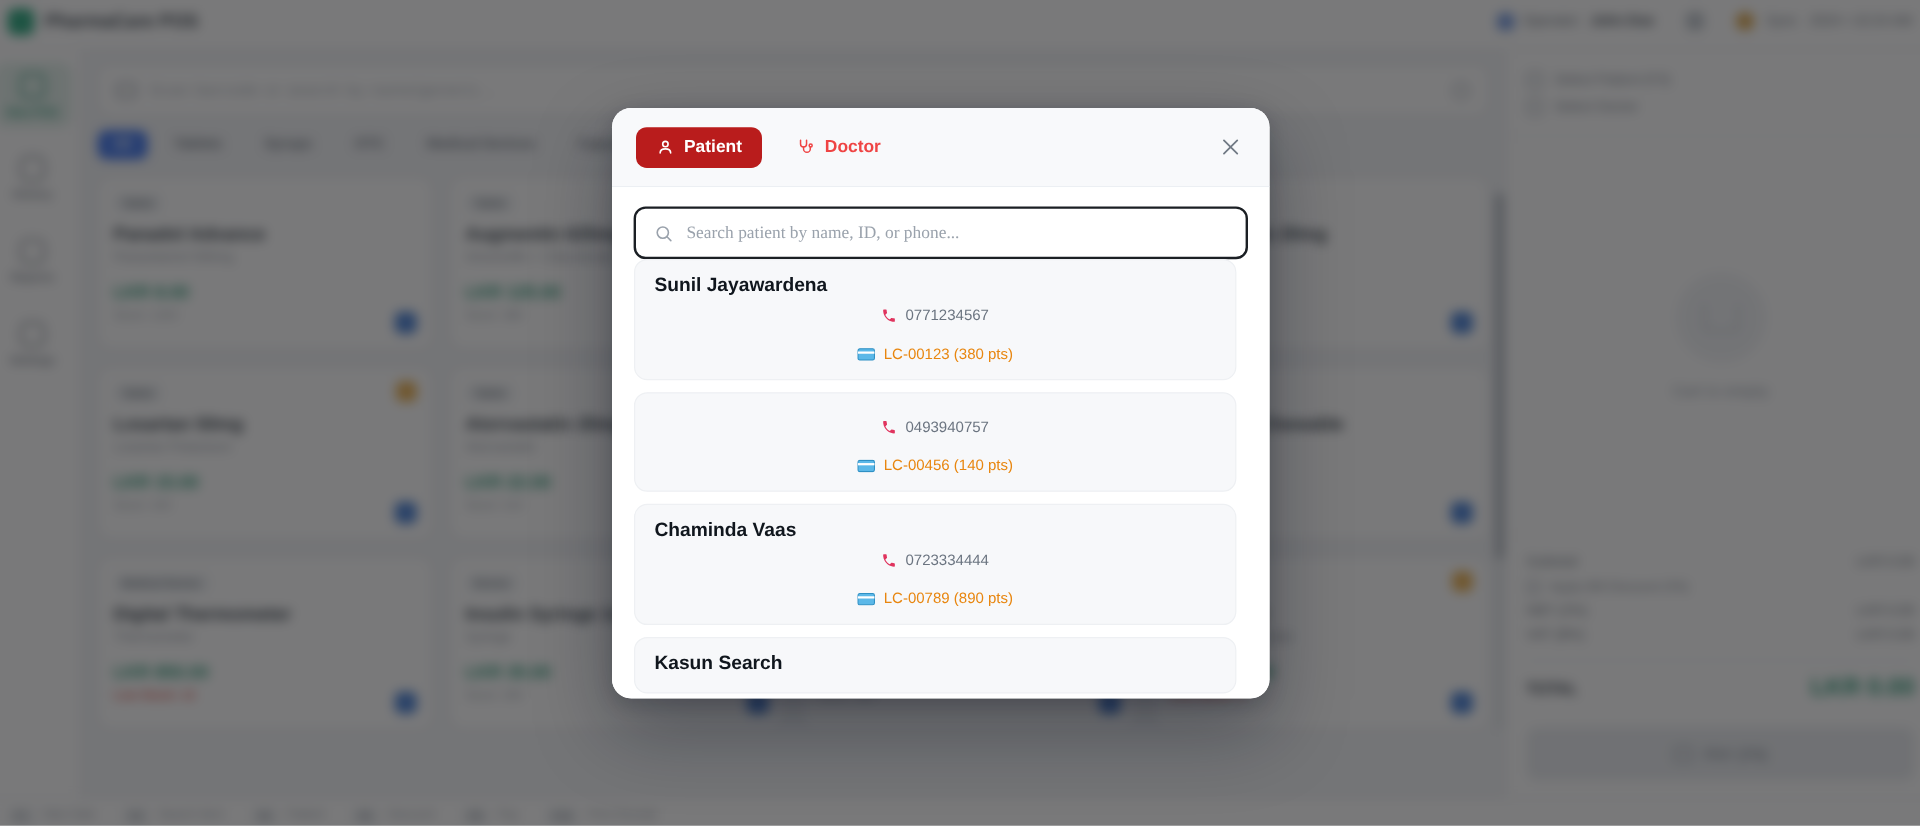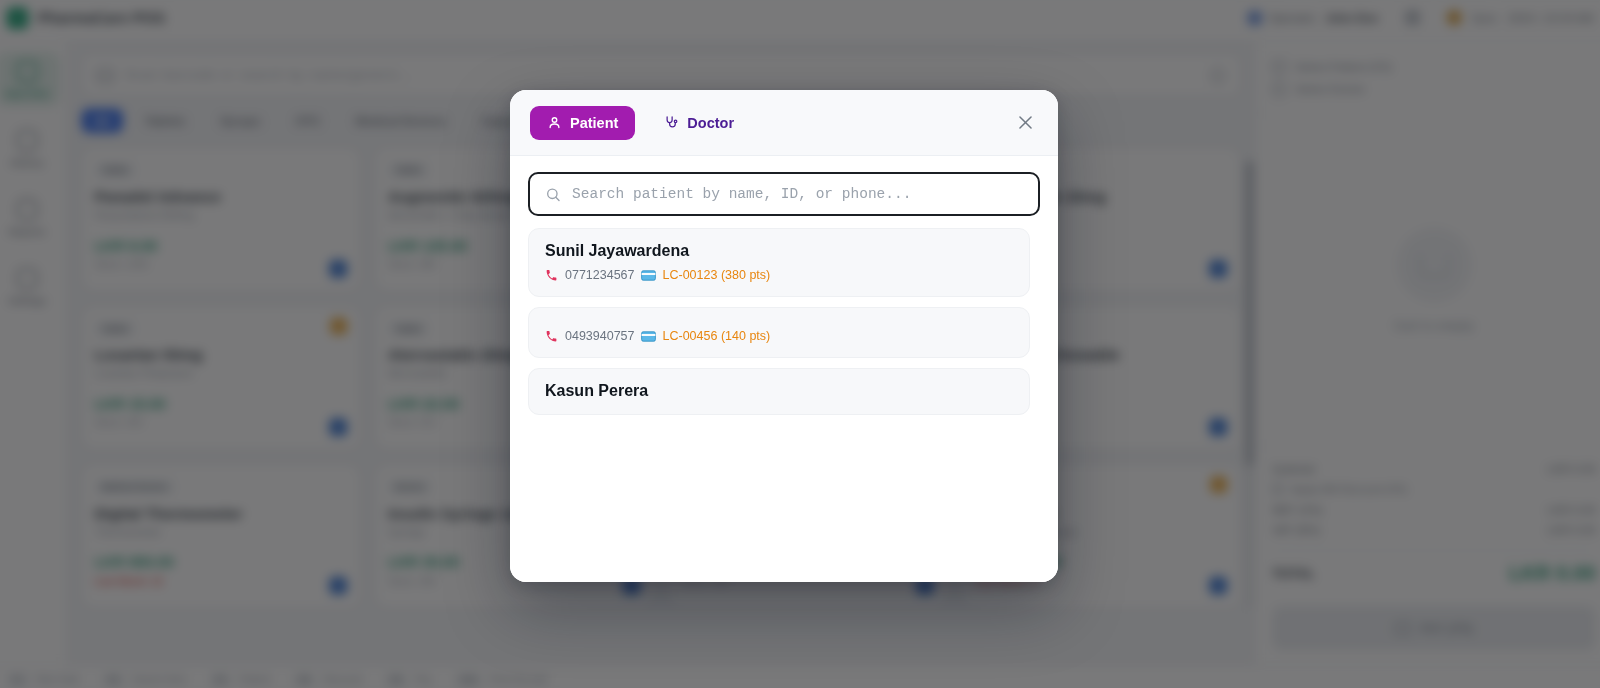--- a/index.html
+++ b/index.html
@@ -273,23 +273,23 @@
     gap: 12px;
     background: #f8f9fb;
     border-bottom: 1px solid #eceff3;
   }
   .seg {
     display: flex; align-items: center; gap: 8px;
     padding: 9px 17px;
     border-radius: 9px;
     font-size: 14.5px;
     font-weight: bold;
-    color: #4c1d95;
-  }
-  .seg.active { background: #a21caf; color: #fff; }
+    color: #ef4444;
+  }
+  .seg.active { background: #b91c1c; color: #fff; }
   .seg svg { display: block; }
   .modal-close {
     margin-left: auto;
     width: 26px; height: 26px;
     display: flex; align-items: center; justify-content: center;
     color: #717a85;
   }
   .modal-body {
     flex: 1;
     display: flex; flex-direction: column;
@@ -302,48 +302,48 @@
     border: 2px solid #1b1f24;
     border-radius: 10px;
     display: flex; align-items: center;
     gap: 11px;
     padding: 0 15px;
     flex: none;
   }
   .patient-search svg { color: #9aa2ac; display:block; }
   .ps-input {
     border: none; outline: none;
-    font-family: Liberation Mono, monospace;
+    font-family: Liberation Serif, serif;
     font-size: 14.5px;
     color: #15202b;
     width: 100%;
     background: transparent;
   }
   .ps-input::placeholder { color: #9aa2ac; }
 
   .plist {
-    margin-top: 12px;
+    margin-top: 0;
     flex: 1;
     overflow-y: auto;
     padding-right: 10px;
     min-height: 0;
   }
   .plist::-webkit-scrollbar { width: 7px; }
   .plist::-webkit-scrollbar-track { background: #f1f3f5; border-radius: 4px; }
   .plist::-webkit-scrollbar-thumb { background: #c3c9d0; border-radius: 4px; }
 
   .prow {
     background: #f7f8fa;
     border: 1px solid #eef0f3;
     border-radius: 11px;
     padding: 13px 16px 14px;
     margin-bottom: 10px;
   }
   .pname { font-size: 16px; font-weight: bold; color: #10161d; }
-  .pmeta { margin-top: 8px; display: flex; align-items: center; gap: 6px; }
+  .pmeta { margin-top: 8px; display: flex; align-items: center; gap: 18px; flex-direction: column; }
   .pm { display: flex; align-items: center; gap: 7px; font-size: 12.5px; }
   .pphone { color: #6b7480; }
   .ployal { color: #e8860f; }
   .phone-ic { color: #e0345e; display:block; }
   .card-ic { display:block; }
 </style>
 </head>
 <body>
 
 <div id="app">
@@ -660,23 +660,41 @@
               <svg class="card-ic" width="15" height="11" viewBox="0 0 24 17">
                 <rect x="1" y="1" width="22" height="15" rx="2.5" fill="#5bb8e8" stroke="#2f90c4" stroke-width="1.4"></rect>
                 <rect x="1" y="4.6" width="22" height="3" fill="#ffffff"></rect>
               </svg>
               <span class="ployal">LC-00456 (140 pts)</span>
             </span>
           </div>
         </div>
 
 
-
         <div class="prow">
-          <div class="pname">Kasun Perera</div>
+          <div class="pname">Chaminda Vaas</div>
+          <div class="pmeta">
+            <span class="pm">
+              <svg class="phone-ic" width="13" height="13" viewBox="0 0 24 24" fill="currentColor">
+                <path d="M6.6 10.8c1.5 2.9 3.7 5.1 6.6 6.6l2.2-2.2c.3-.3.7-.4 1-.2 1.2.4 2.4.6 3.6.6.6 0 1 .4 1 1V20c0 .6-.4 1-1 1C11.1 21 3 12.9 3 3c0-.6.4-1 1-1h3.4c.6 0 1 .4 1 1 0 1.3.2 2.5.6 3.6.1.4 0 .8-.2 1l-2.2 2.2z"></path>
+              </svg>
+              <span class="pphone">0723334444</span>
+            </span>
+            <span class="pm">
+              <svg class="card-ic" width="15" height="11" viewBox="0 0 24 17">
+                <rect x="1" y="1" width="22" height="15" rx="2.5" fill="#5bb8e8" stroke="#2f90c4" stroke-width="1.4"></rect>
+                <rect x="1" y="4.6" width="22" height="3" fill="#ffffff"></rect>
+              </svg>
+              <span class="ployal">LC-00789 (890 pts)</span>
+            </span>
+          </div>
+        </div>
+
+        <div class="prow">
+          <div class="pname">Kasun Search</div>
 
         </div>
 
       </div>
     </div>
   </div>
 
 </div>
 
 </body></html>

